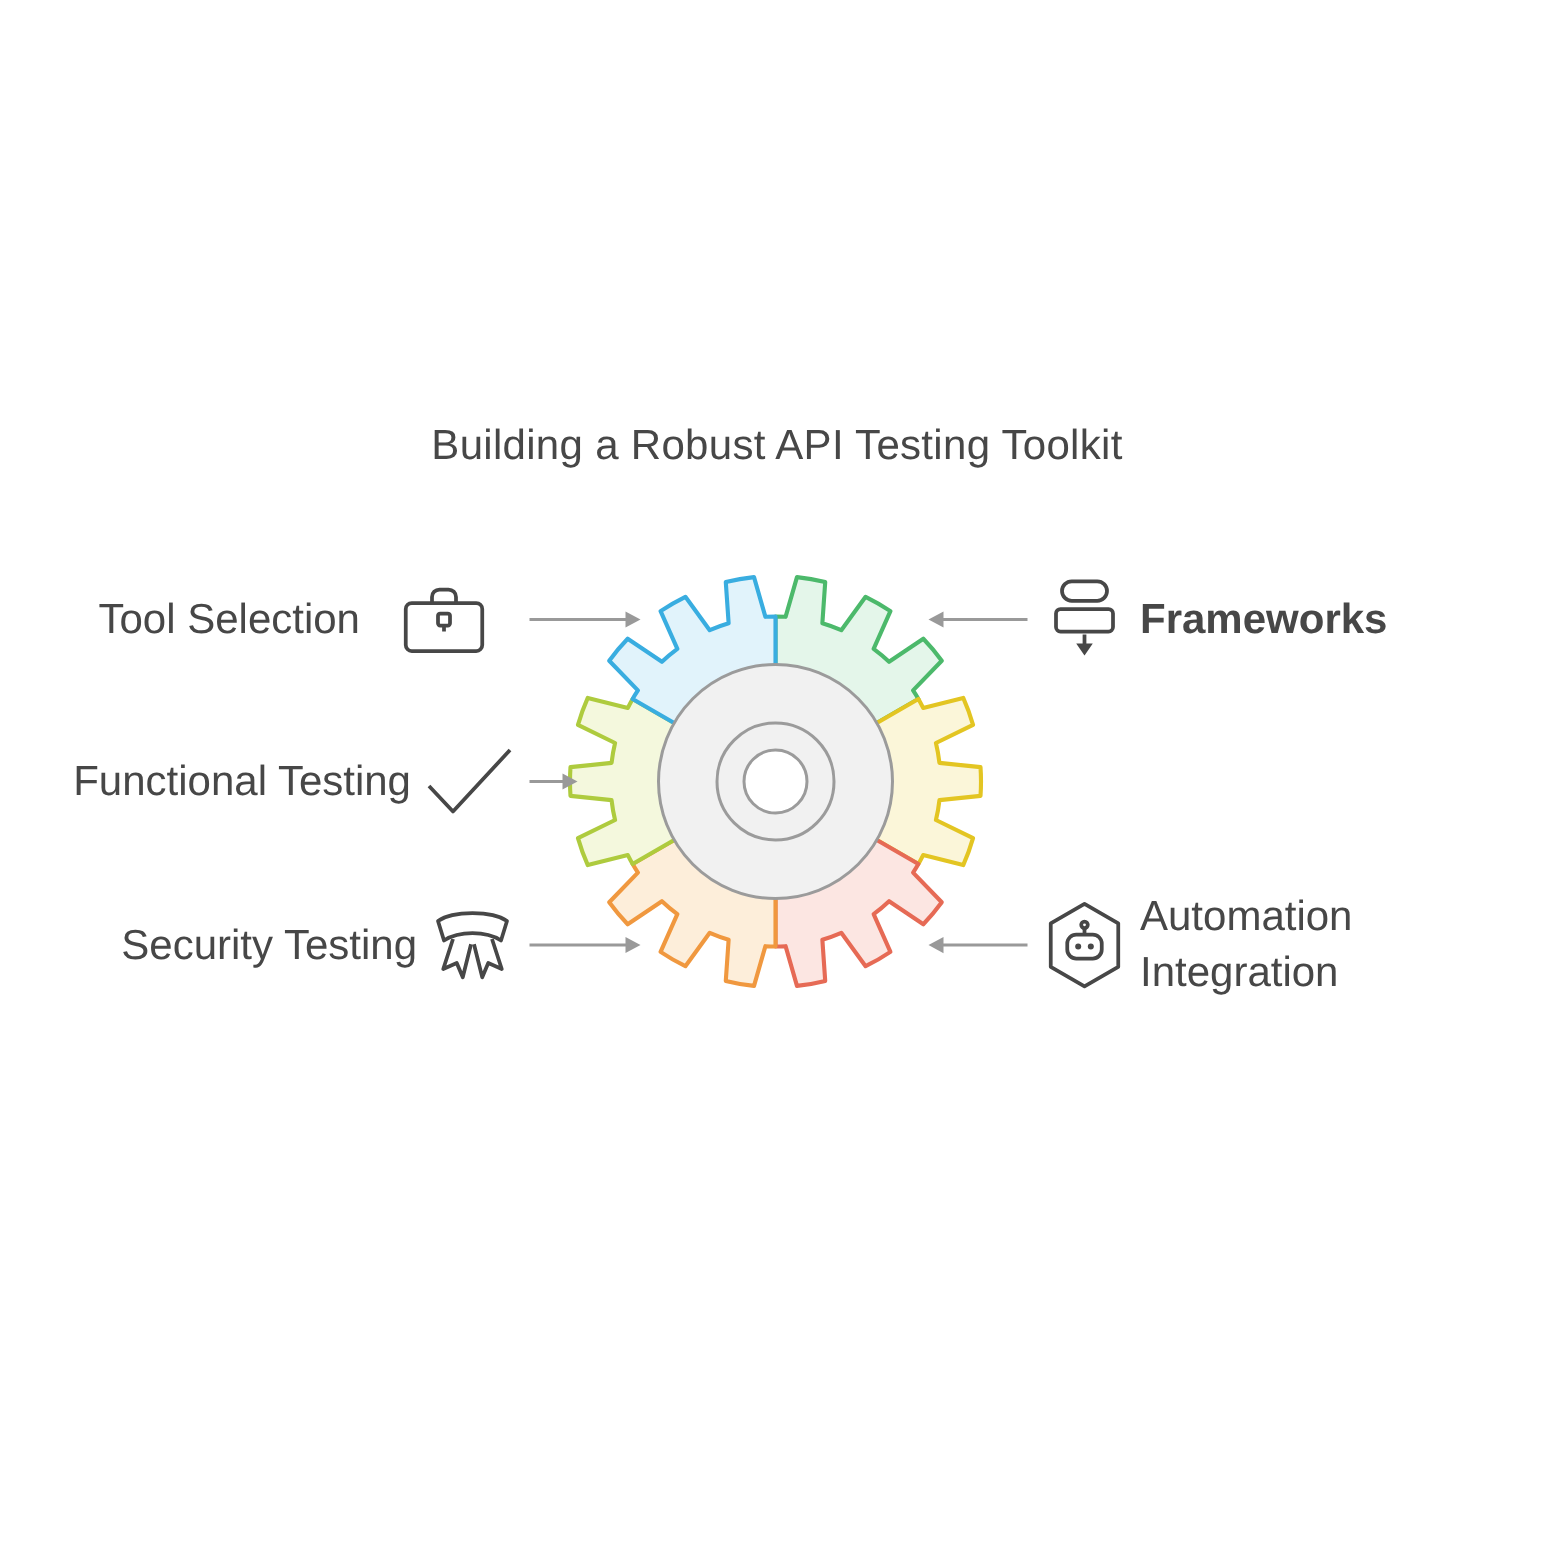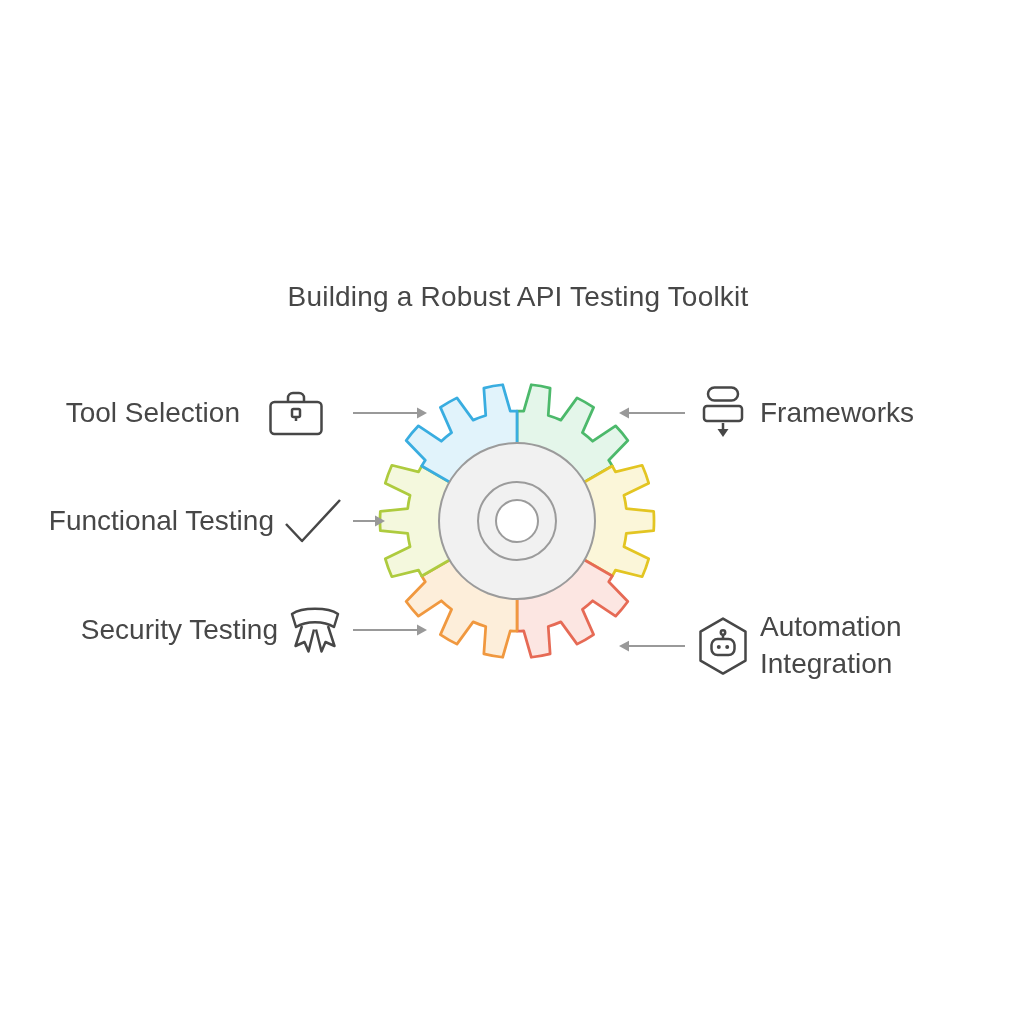--- a/index.html
+++ b/index.html
@@ -26,23 +26,23 @@
     font-size:28px;
     color:var(--text,#474747);
     white-space:nowrap;
     transform:translateY(-50%);
   }
   .row .label{line-height:1.32;}
   .row .label.wrap{white-space:normal;width:212px;}
   .row-l1{top:413px;right:608px;gap:28px;}
   .row-l2{top:521px;right:650px;}
   .row-l3{top:630px;right:608px;}
-  .row-r1{top:413px;left:618px;}
+  .row-r1{top:413px;left:618px;font-weight:bold;}
   .row-r2{top:522px;left:654px;}
-  .row-r3{top:630px;left:618px;margin-top:16px;}
+  .row-r3{top:630px;left:618px;}
   .icon{color:var(--icon,#474747);display:block;flex:0 0 auto;}
   .icon *{vector-effect:none;}
   .arrow{color:var(--arrow,#999999);display:block;flex:0 0 auto;}
   .ico-stroke{fill:none;stroke:currentColor;stroke-width:2.5;stroke-linejoin:round;}
   .ico-fill{fill:currentColor;stroke:none;}
 </style>
 </head>
 <body>
 
 <div class="canvas">

